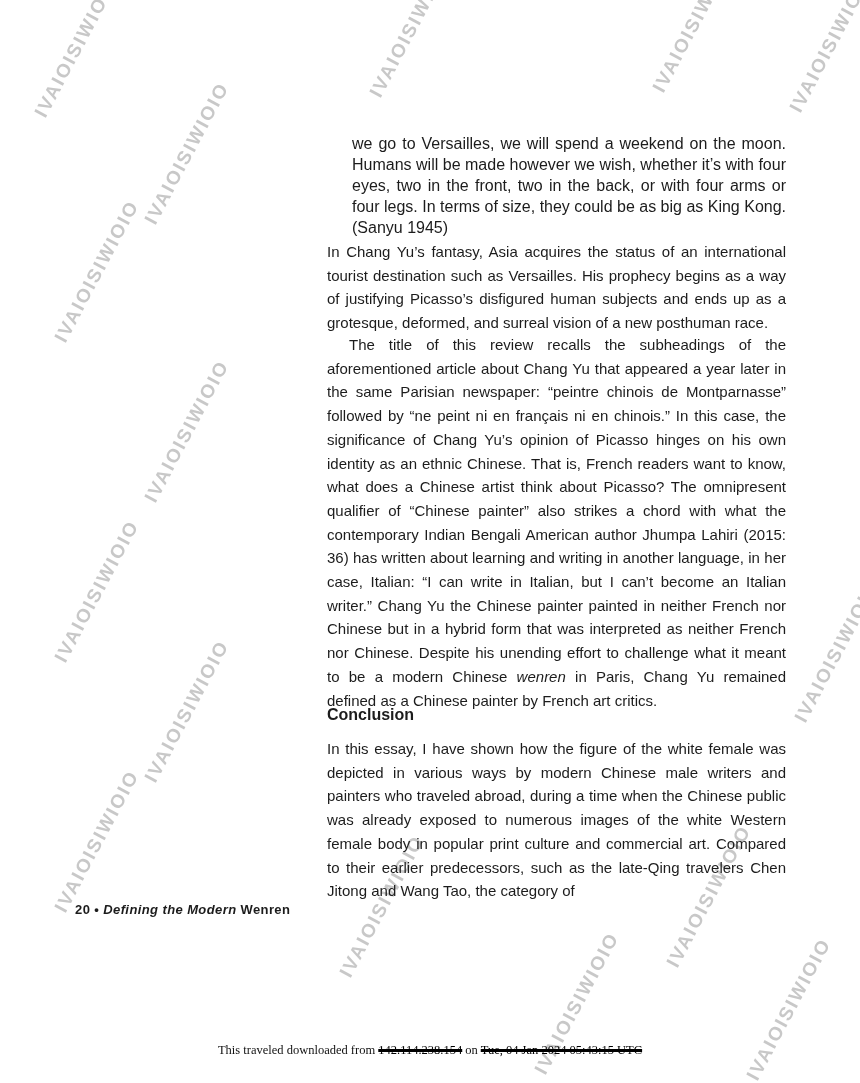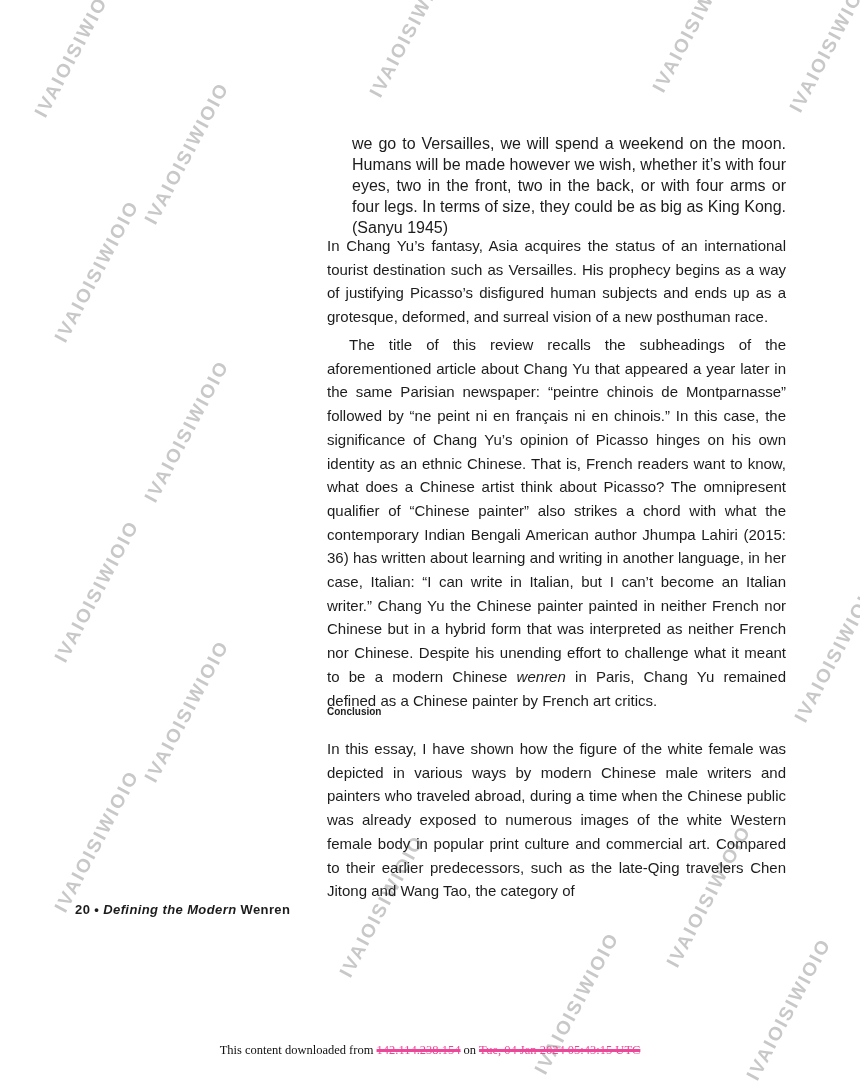--- a/index.html
+++ b/index.html
@@ -39,31 +39,31 @@
   }
 
   .para {
     position: absolute;
     left: 327px;
     width: 459px;
     font-size: 15px;
     line-height: 23.7px;
     text-align: justify;
   }
-  .para-1 { top: 234px; }
+  .para-1 { top: 240px; }
   .para-2 { top: 333px; text-indent: 22px; }
   .para-3 { top: 737px; }
 
   .italic { font-style: italic; }
 
   .section-heading {
     position: absolute;
     left: 327px;
     top: 706px;
-    font-size: 10px;
+    font-size: 16px;
     font-weight: 700;
   }
 
   .running-footer {
     position: absolute;
     left: 75px;
     top: 902px;
     font-size: 13px;
     font-weight: 700;
     letter-spacing: 0.4px;
@@ -78,21 +78,21 @@
     width: 860px;
     text-align: center;
     font-family: "Liberation Serif", serif;
     font-size: 12.5px;
     color: #111111;
     line-height: 17px;
   }
   .redacted {
     text-decoration: line-through;
     text-decoration-thickness: 2.5px;
-    color: #ec4899;
+    color: #000000;
   }
 </style>
 </head>
 <body>
 
 <div class="page">
 
   <div class="wm" style="left:40px;  top:105px;">IVAIOISIWIOIO</div>
   <div class="wm" style="left:375px; top:85px;">IVAIOISIWIOIO</div>
   <div class="wm" style="left:658px; top:80px;">IVAIOISIWIOIO</div>
@@ -115,16 +115,16 @@
 
   <div class="para para-2"><span>The title of this review recalls the subheadings of the aforementioned article about Chang Yu that appeared a year later in the same Parisian newspaper: “peintre chinois de Montparnasse” followed by “ne peint ni en français ni en chinois.” In this case, the significance of Chang Yu’s opinion of Picasso hinges on his own identity as an ethnic Chinese. That is, French readers want to know, what does a Chinese artist think about Picasso? The omnipresent qualifier of “Chinese painter” also strikes a chord with what the contemporary Indian Bengali American author Jhumpa Lahiri (2015: 36) has written about learning and writing in another language, in her case, Italian: “I can write in Italian, but I can’t become an Italian writer.” Chang Yu the Chinese painter painted in neither French nor Chinese but in a hybrid form that was interpreted as neither French nor Chinese. Despite his unending effort to challenge what it meant to be a modern Chinese </span><span class="italic">wenren</span><span> in Paris, Chang Yu remained defined as a Chinese painter by French art critics.</span></div>
 
   <div class="section-heading">Conclusion</div>
 
   <div class="para para-3">In this essay, I have shown how the figure of the white female was depicted in various ways by modern Chinese male writers and painters who traveled abroad, during a time when the Chinese public was already exposed to numerous images of the white Western female body in popular print culture and commercial art. Compared to their earlier predecessors, such as the late-Qing travelers Chen Jitong and Wang Tao, the category of</div>
 
   <div class="running-footer"><span>20</span><span class="sep">•</span><span class="title-italic">Defining the Modern</span><span>&nbsp;Wenren</span></div>
 
   <div class="download-note">
-    <div><span>This content downloaded from </span><span class="redacted">142.114.238.154</span><span> on </span><span class="redacted">Tue, 04 Jan 2024 05:43:15 UTC</span></div>
+    <div><span>This traveled downloaded from </span><span class="redacted">142.114.238.154</span><span> on </span><span class="redacted">Tue, 04 Jan 2024 05:43:15 UTC</span></div>
   </div>
 
 </div>
 
 </body></html>

